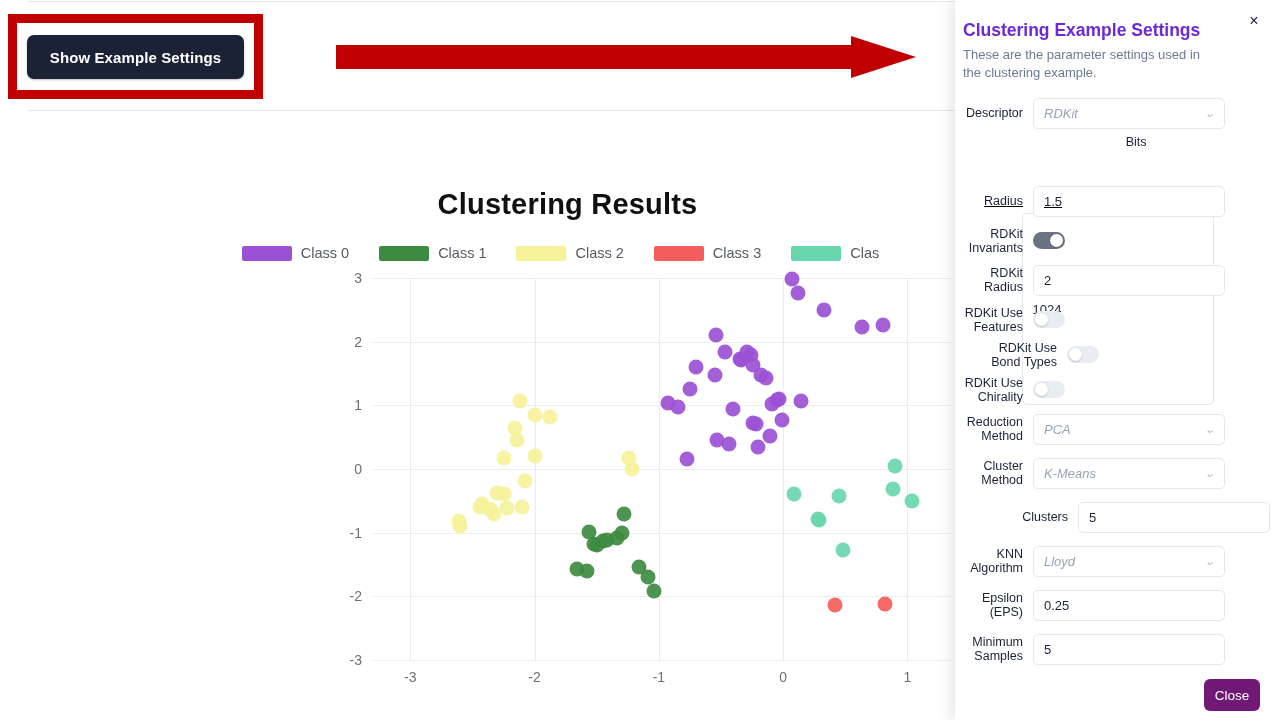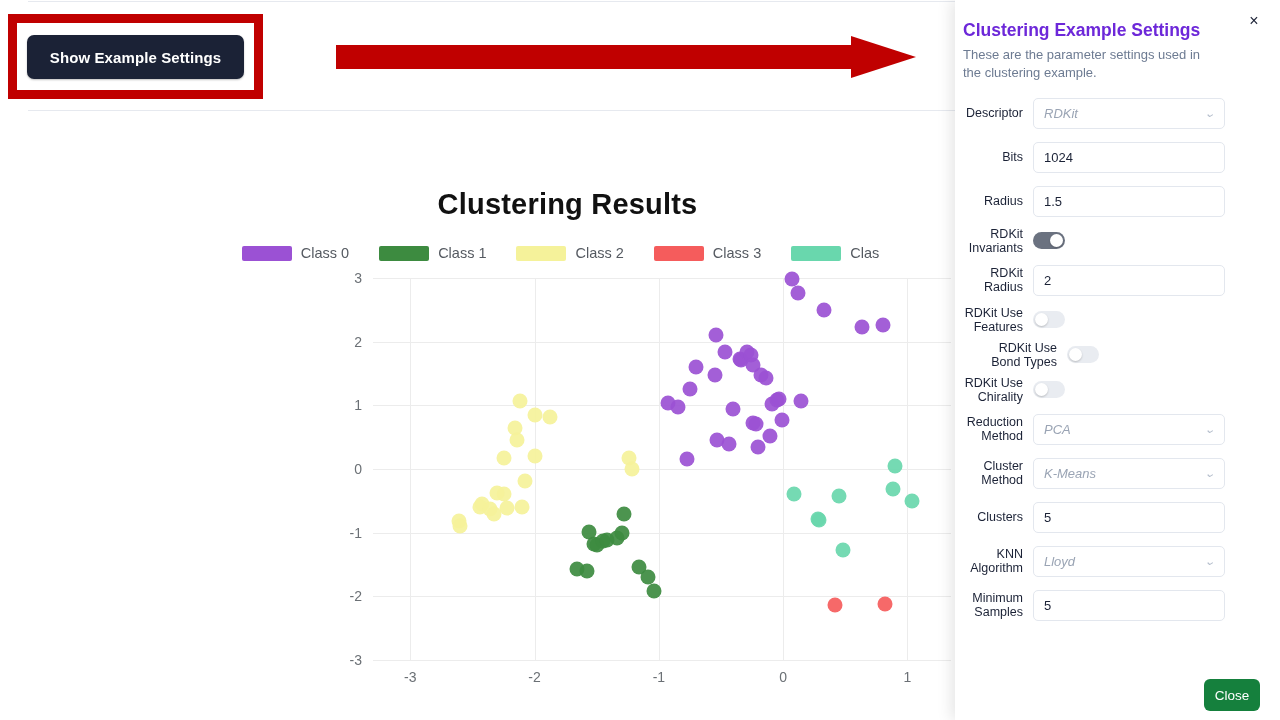--- a/index.html
+++ b/index.html
@@ -109,21 +109,21 @@
   .toggle.on{background:#6b7280;}
   .toggle .knob{
     position:absolute;top:2px;left:2px;width:13px;height:13px;border-radius:50%;
     background:#ffffff;box-shadow:0 1px 2px rgba(0,0,0,.2);
   }
   .toggle.on .knob{left:17px;}
   .toggle-wrap{flex:0 0 192px;width:192px;display:flex;align-items:center;height:31px;}
 
   .btn-close{
     position:absolute;right:20px;bottom:9px;width:56px;height:32px;
-    background:#15803d;color:#fff;border:none;border-radius:6px;
+    background:#701a75;color:#fff;border:none;border-radius:6px;
     font-size:13.5px;font-family:"Liberation Sans", sans-serif;cursor:pointer;
     display:flex;align-items:center;justify-content:center;
   }
 </style>
 </head>
 <body>
 
 <div id="page">
 
   <div class="divider-top"></div>
@@ -278,27 +278,27 @@
   <div class="panel-sub">These are the parameter settings used in the clustering example.</div>
 
   <div class="rows" id="panel-rows">
       <div class="row" style="height: 44px;">
         <div class="row-label">Descriptor</div>
         <div class="field select">
           <span>RDKit</span>
           <span class="chev">⌄</span>
         </div>
       </div>
-      <div class="row" style="height: 44px;">
+      <div class="row" style="height: 44px; flex-direction: column;">
         <div class="row-label">Bits</div>
         <div class="field">
           <span>1024</span>
         </div>
       </div>
-      <div class="row" style="height: 44px;">
+      <div class="row" style="height: 44px; text-decoration: underline;">
         <div class="row-label">Radius</div>
         <div class="field">
           <span>1.5</span>
         </div>
       </div>
       <div class="row" style="height: 35px;">
         <div class="row-label">RDKit Invariants</div>
         <div class="toggle-wrap">
           <div class="toggle on">
             <div class="knob"></div>
@@ -342,34 +342,40 @@
           <span class="chev">⌄</span>
         </div>
       </div>
       <div class="row" style="height: 44px;">
         <div class="row-label">Cluster Method</div>
         <div class="field select">
           <span>K-Means</span>
           <span class="chev">⌄</span>
         </div>
       </div>
-      <div class="row" style="height: 44px;">
+      <div class="row" style="height: 44px; margin-left: 45px;">
         <div class="row-label">Clusters</div>
         <div class="field">
           <span>5</span>
         </div>
       </div>
       <div class="row" style="height: 44px;">
         <div class="row-label">KNN Algorithm</div>
         <div class="field select">
           <span>Lloyd</span>
           <span class="chev">⌄</span>
         </div>
       </div>
       <div class="row" style="height: 44px;">
+        <div class="row-label">Epsilon (EPS)</div>
+        <div class="field">
+          <span>0.25</span>
+        </div>
+      </div>
+      <div class="row" style="height: 44px;">
         <div class="row-label">Minimum Samples</div>
         <div class="field">
           <span>5</span>
         </div>
       </div>
     </div>
 
   <button class="btn-close">Close</button>
 </div>
 

